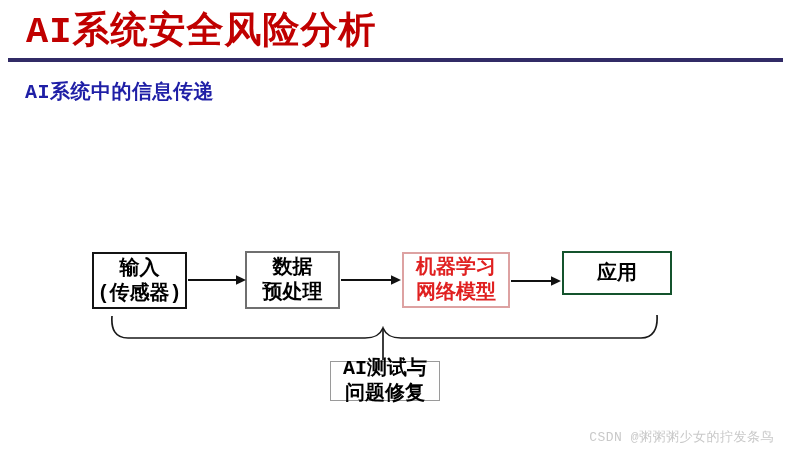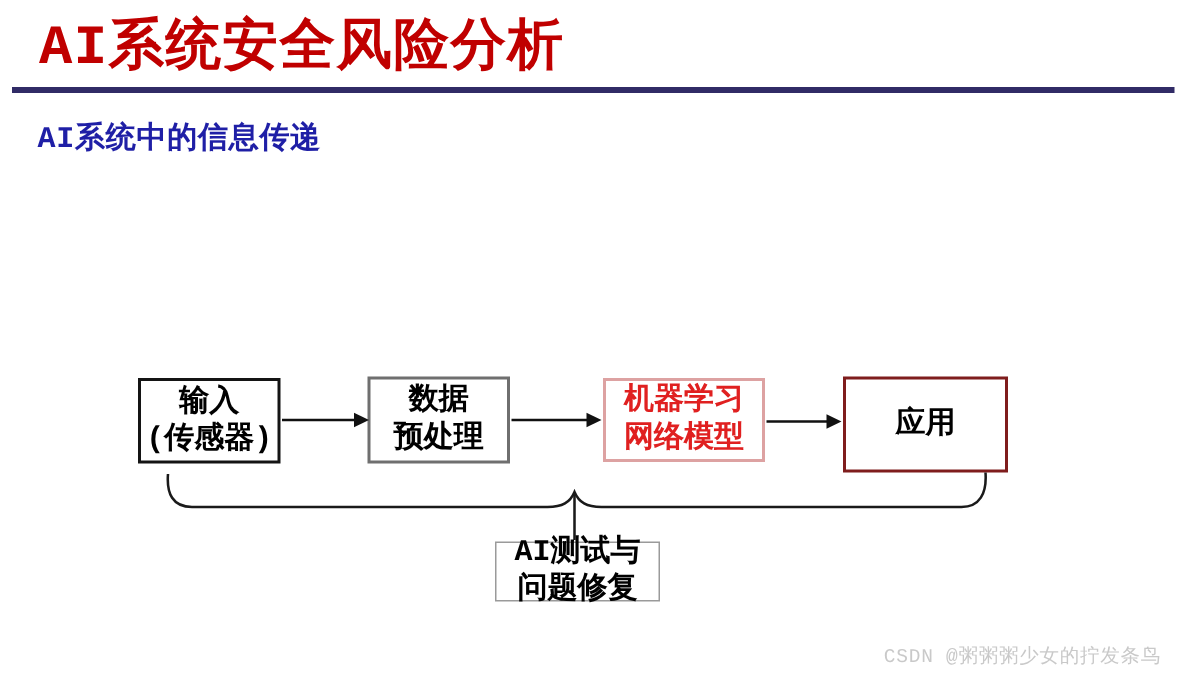--- a/index.html
+++ b/index.html
@@ -23,21 +23,21 @@
   }
   .fbox {
     position:absolute; box-sizing:border-box; background:#fff;
     display:flex; flex-direction:column; justify-content:center; align-items:center;
     text-align:center; font-weight:bold; font-size:20px; line-height:25px; color:#000;
   }
   .fbox .l:empty { display:none; }
   #box-input   { left:92px;  top:252px; width:95px;  height:57px; border:2px solid #141414; }
   #box-prep    { left:245px; top:251px; width:95px;  height:58px; border:2px solid #6f6f6f; }
   #box-model   { left:402px; top:252px; width:108px; height:56px; border:2px solid #dda2a2; color:#e02020; }
-  #box-app     { left:562px; top:251px; width:110px; height:64px; border:2px solid #7f1d1d; }
+  #box-app     { left:562px; top:251px; width:110px; height:44px; border:2px solid #14532d; }
   #box-aitest  { left:330px; top:361px; width:110px; height:40px; border:1.5px solid #9a9a9a; }
   .overlay {
     position:absolute; left:0; top:0; width:786px; height:456px; pointer-events:none;
   }
   .watermark {
     position:absolute; right:12px; top:428px;
     font-size:13px; color:#c9c9c9; letter-spacing:0.5px; white-space:nowrap;
   }
 </style>
 </head>

